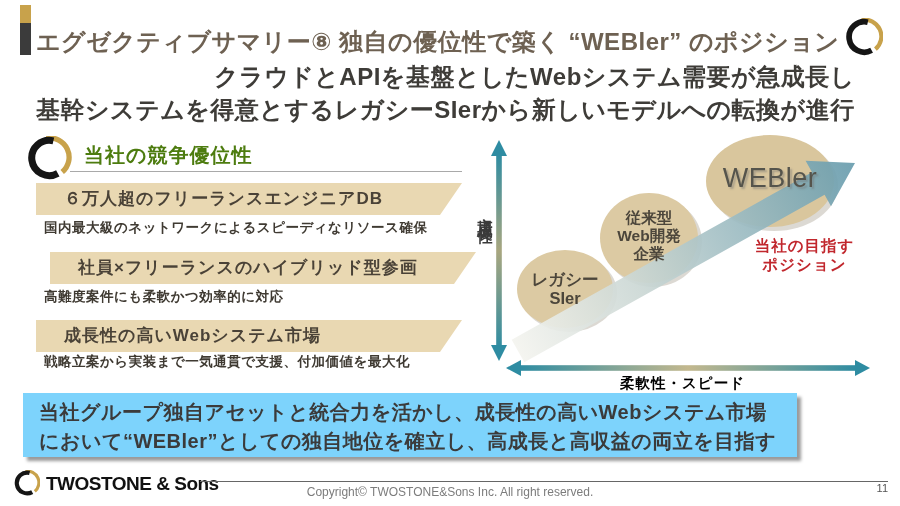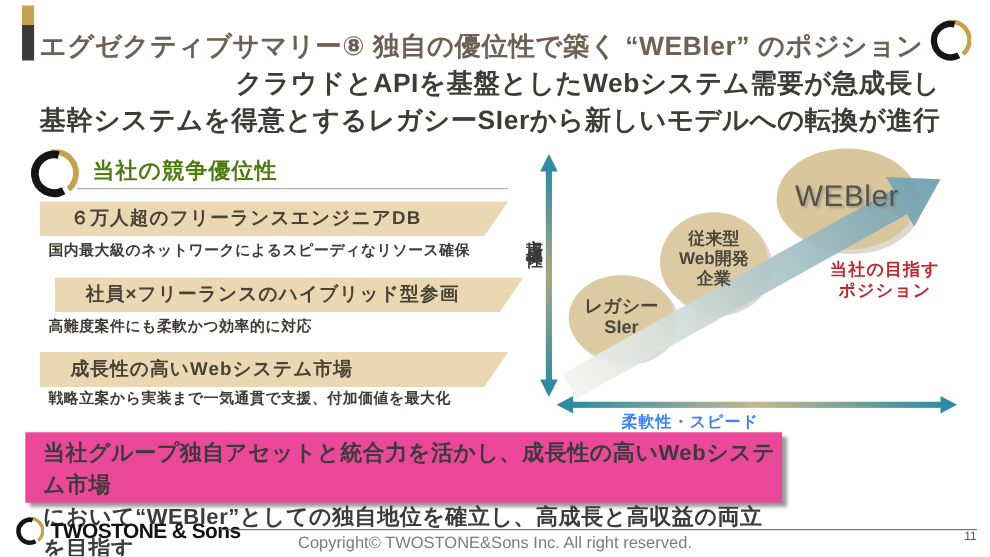--- a/index.html
+++ b/index.html
@@ -24,41 +24,41 @@
   .adv-desc { position:absolute; left:44px; font-size:13.5px; font-weight:bold; color:#3f3a32; letter-spacing:0.5px; }
   .adv1 { top:183px; } .adv1d { top:219px; }
   .adv2 { top:252px;margin-left:14px; } .adv2d { top:288px; }
   .adv3 { top:320px; } .adv3d { top:353px; }
 
   
   .chart { position:absolute; left:455px; top:133px; width:440px; height:265px; }
   .chart svg { position:absolute; left:0; top:0; }
   .y-axis-label { position:absolute; left:20px; top:72px; writing-mode:vertical-rl; text-orientation:upright;
     font-size:15px; font-weight:bold; color:#3a3a3a; letter-spacing:3px; }
-  .x-axis-label { position:absolute; left:110px; top:241px; width:180px; text-align:left;
-    font-size:14.5px; font-weight:bold; color:#3b82f6; letter-spacing:1px; }
+  .x-axis-label { position:absolute; left:110px; top:241px; width:180px; text-align:right;
+    font-size:14.5px; font-weight:bold; color:#000000; letter-spacing:1px; }
   .bubble-label { position:absolute; text-align:center; font-weight:bold; color:#4c463b; }
   .bl-legacy { left:62px; top:137px; width:96px; font-size:16.5px; line-height:19px; }
   .bl-web    { left:145px; top:76px; width:98px; font-size:15.5px; line-height:18px; }
   .bl-webler { left:250px; top:30px; width:130px; font-size:27px; font-weight:400; color:#55544c;
     text-shadow:2px 2px 2px rgba(110,110,110,0.45); letter-spacing:0.5px;text-align:center; }
   .annotation { position:absolute; left:282px; top:77px; width:135px; text-align:center;
     font-size:15.5px; font-weight:bold; color:#c1272d; line-height:19px; letter-spacing:1px;margin-top:26px; }
 
   
-  .summary-box { position:absolute; left:23px; top:393px; width:688px; height:64px; background:#ec4899;
+  .summary-box { position:absolute; left:23px; top:393px; width:774px; height:64px; background:#7dd3fc;
     box-shadow:4px 4px 3px #9b9b9b; padding:5px 0 0 16px; }
   .summary-box div { font-size:20px; font-weight:bold; color:#3b3b3b; line-height:29px; letter-spacing:0.5px; }
 
   
   .footer-logo { position:absolute; left:14px; top:470px; width:26px; height:26px; }
   .footer-logo-text { position:absolute; left:46px; top:473px; font-size:19px; font-weight:800; color:#111;
     letter-spacing:-0.5px; font-stretch:condensed; }
   .footer-rule { position:absolute; left:200px; top:481px; width:688px; border-top:1px solid #666; }
-  .copyright { position:absolute; left:250px; top:485px; width:400px; text-align:center; font-size:15px; color:#7c7c7c; }
+  .copyright { position:absolute; left:250px; top:485px; width:400px; text-align:center; font-size:12px; color:#7c7c7c; }
   .page-number { position:absolute; right:12px; top:482px; font-size:11px; color:#555; }
 </style>
 </head>
 <body>
 
 <div class="slide">
 
   <div class="accent-bar"></div>
   <div class="header-title">エグゼクティブサマリー⑧ 独自の優位性で築く “WEBler” のポジション</div>
   <svg class="corner-logo" viewBox="0 0 100 100">

